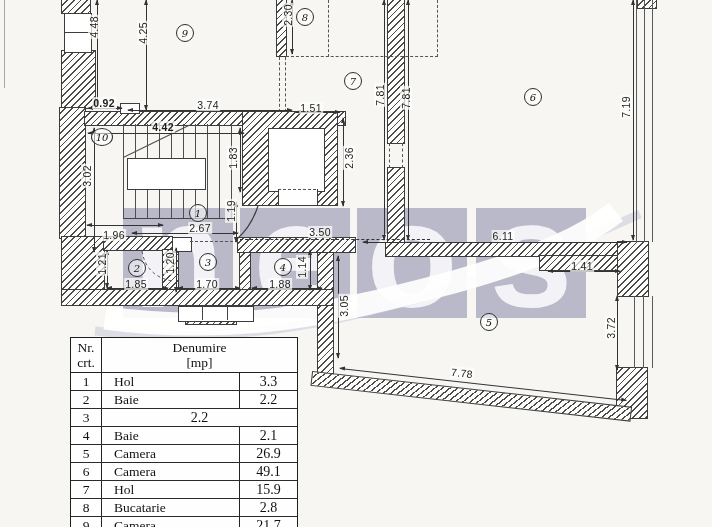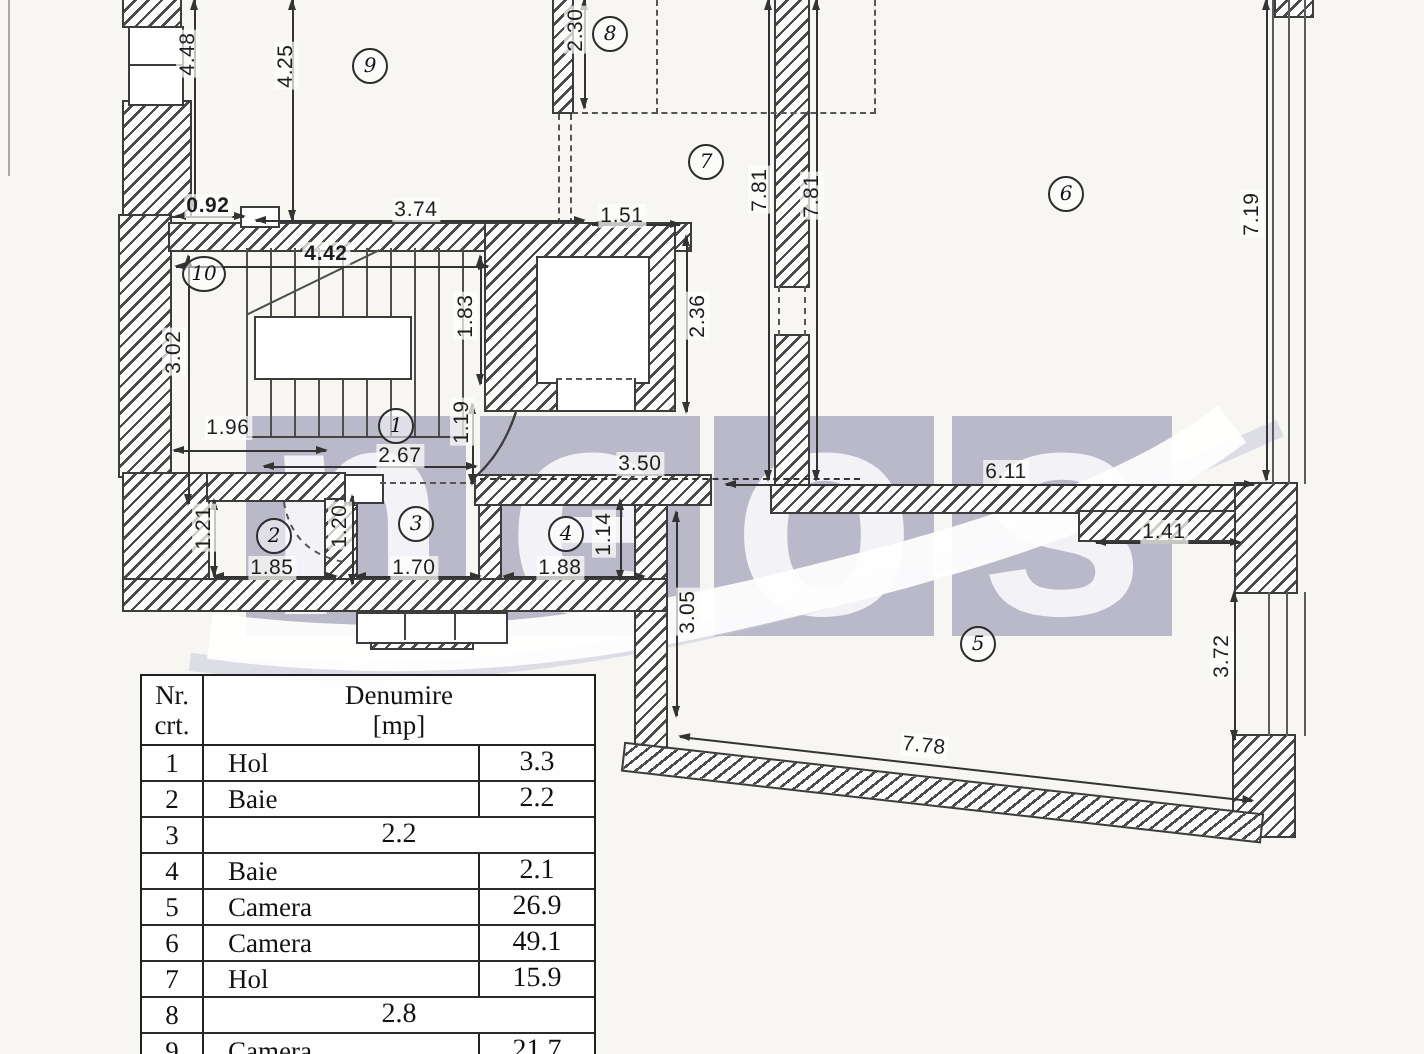--- a/index.html
+++ b/index.html
@@ -218,20 +218,21 @@
           <div class="tc c2">Camera</div>
           <div class="tc c3">49.1</div>
         </div>
         <div class="trow">
           <div class="tc c1">7</div>
           <div class="tc c2">Hol</div>
           <div class="tc c3">15.9</div>
         </div>
         <div class="trow">
           <div class="tc c1">8</div>
+          <div class="tc c2">Bucatarie</div>
           <div class="tc c3">2.8</div>
         </div>
         <div class="trow">
           <div class="tc c1">9</div>
           <div class="tc c2">Camera</div>
           <div class="tc c3">21.7</div>
         </div>
       </div>
   </div>
 
@@ -241,21 +242,21 @@
     <div class="dlab" style="left: 104px; top: 103px; font-weight: bold;">0.92</div>
     <div class="dlab" style="left: 208px; top: 105px;">3.74</div>
     <div class="dlab" style="left: 311px; top: 108px;">1.51</div>
     <div class="dlab" style="left: 163px; top: 127px; font-weight: bold;">4.42</div>
     <div class="dlab rot" style="left: 87px; top: 176px;">3.02</div>
     <div class="dlab rot" style="left: 233px; top: 158px;">1.83</div>
     <div class="dlab rot" style="left: 380px; top: 95px;">7.81</div>
     <div class="dlab rot" style="left: 406px; top: 98px;">7.81</div>
     <div class="dlab rot" style="left: 626px; top: 107px;">7.19</div>
     <div class="dlab rot" style="left: 349px; top: 158px;">2.36</div>
-    <div class="dlab" style="left: 114px; top: 214px;">1.96</div>
+    <div class="dlab" style="left: 114px; top: 235px;">1.96</div>
     <div class="dlab" style="left: 200px; top: 228px;">2.67</div>
     <div class="dlab rot" style="left: 231px; top: 211px;">1.19</div>
     <div class="dlab" style="left: 320px; top: 232px;">3.50</div>
     <div class="dlab" style="left: 503px; top: 236px;">6.11</div>
     <div class="dlab rot" style="left: 102px; top: 264px;">1.21</div>
     <div class="dlab rot" style="left: 170px; top: 263px;">1.20</div>
     <div class="dlab" style="left: 136px; top: 284px;">1.85</div>
     <div class="dlab" style="left: 207px; top: 284px;">1.70</div>
     <div class="dlab" style="left: 280px; top: 284px;">1.88</div>
     <div class="dlab rot" style="left: 302px; top: 267px;">1.14</div>

